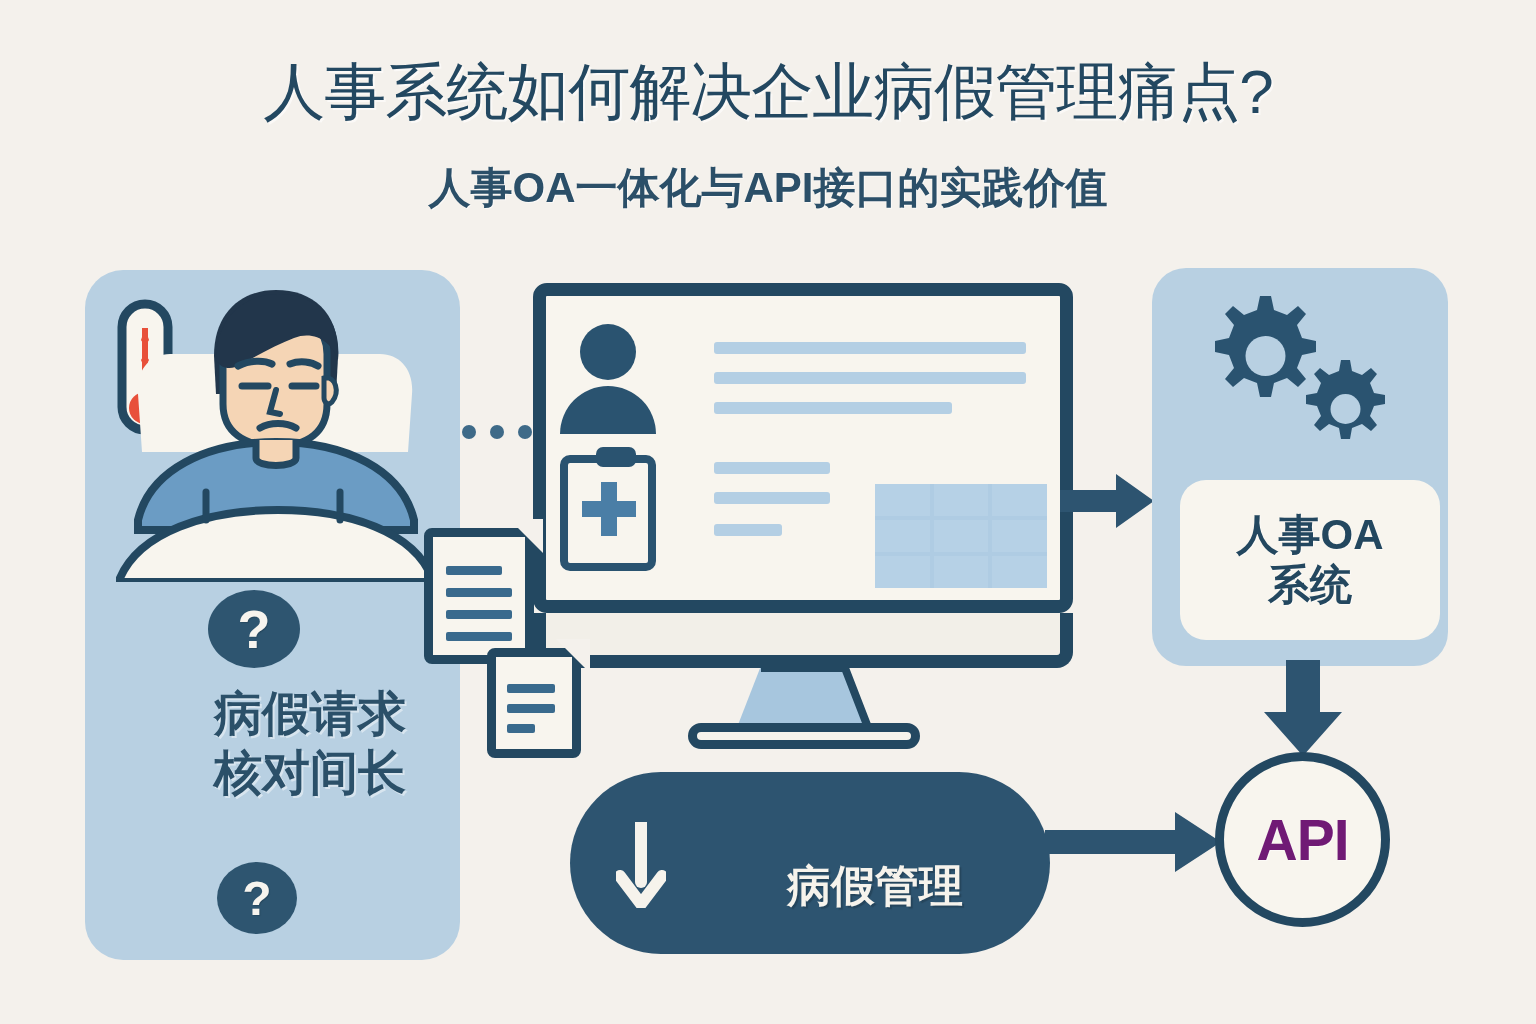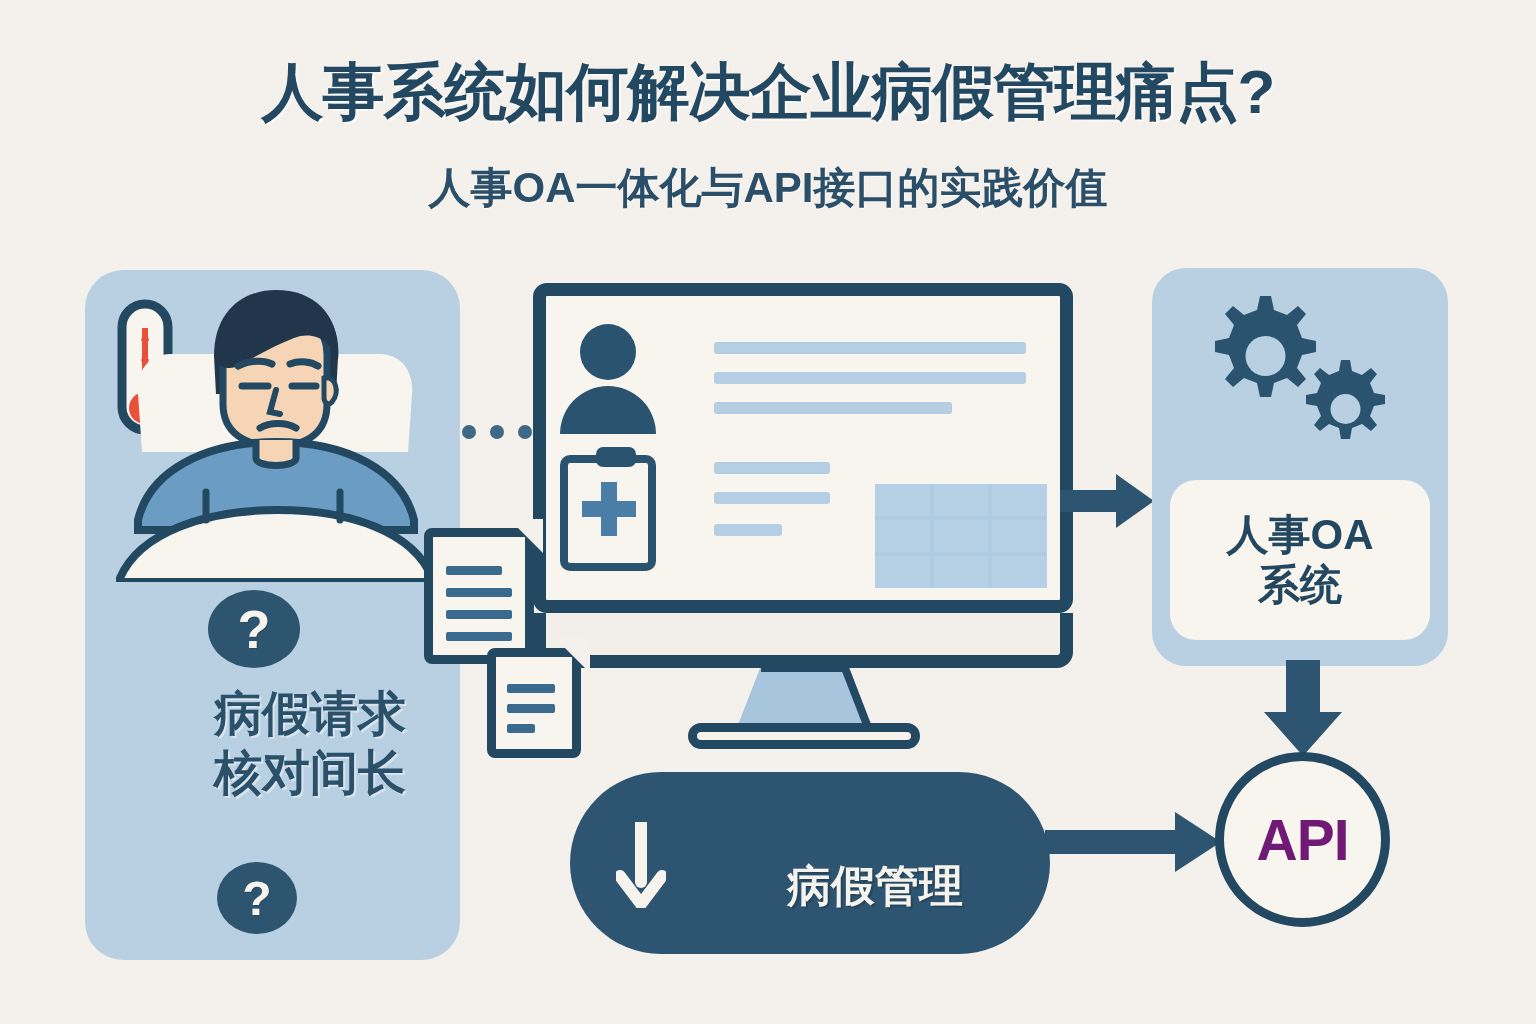--- a/index.html
+++ b/index.html
@@ -9,21 +9,21 @@
     font-family: "Liberation Sans", "DejaVu Sans", sans-serif;
     overflow: hidden;
     position: relative;
   }
   #stage { position: relative; width: 1536px; height: 1024px; }
 
   
   .title {
     position: absolute; left: 0; top: 50px; width: 1536px;
     text-align: center;
-    font-size: 62px; font-weight: bold; letter-spacing: -1px;
+    font-size: 62px; font-weight: normal; letter-spacing: -1px;
     color: #234861;
     text-shadow: 2px 2px 0 rgba(255,255,255,.6);
     white-space: nowrap;
   }
   .subtitle {
     position: absolute; left: 0; top: 160px; width: 1536px;
     text-align: center;
     font-size: 42px; font-weight: bold; letter-spacing: 0px;
     color: #2b4f68;
     text-shadow: 1px 1px 0 rgba(255,255,255,.6);
@@ -137,21 +137,21 @@
   }
 
   
   .right-panel {
     position: absolute; left: 1152px; top: 268px;
     width: 296px; height: 398px;
     background: #b8d0e2; border-radius: 34px;
   }
   .gears { position: absolute; left: 42px; top: 20px; width: 215px; height: 170px; }
   .oa-card {
-    position: absolute; left: 18px; top: 212px; width: 260px; height: 160px;
+    position: absolute; left: 28px; top: 212px; width: 260px; height: 160px;
     background: #f8f5ee; border-radius: 26px;
     display: flex; flex-direction: column; align-items: center; justify-content: center;
   }
   .oa-card-text {
     font-size: 42px; font-weight: bold; line-height: 1.18; color: #23475f;
     text-align: center;
     text-shadow: 1px 1px 0 rgba(255,255,255,.5);
   }
 
   

